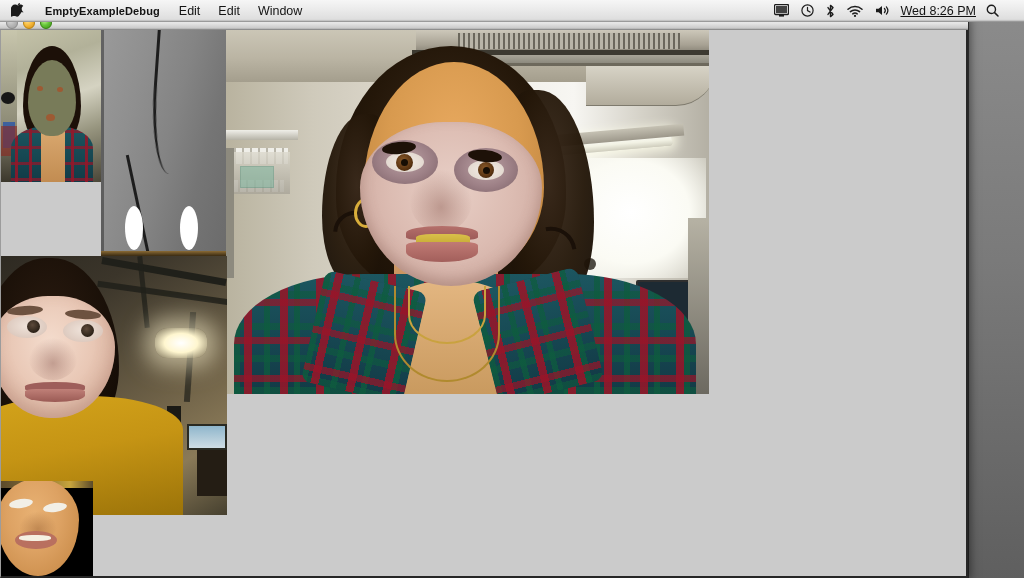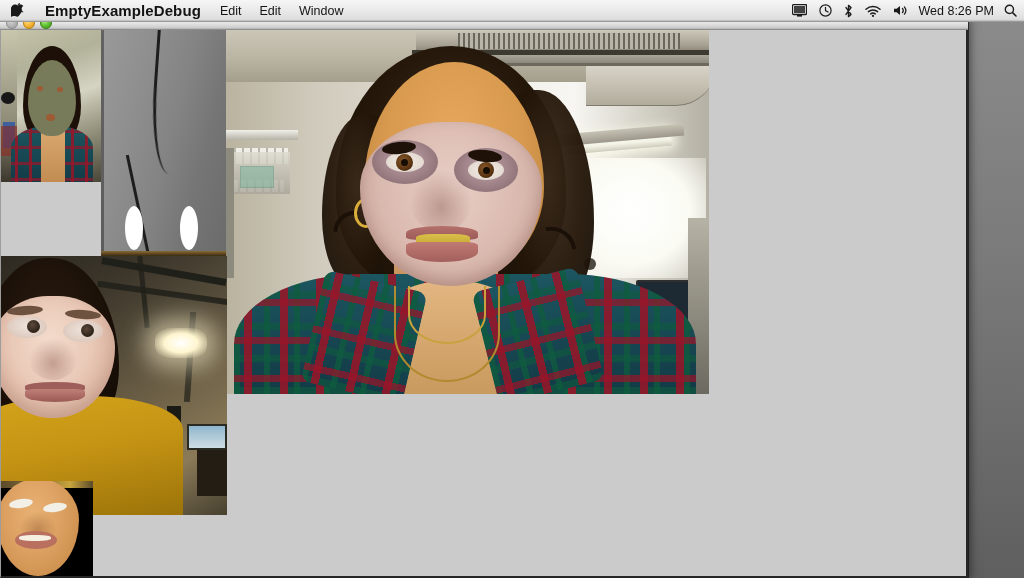--- a/index.html
+++ b/index.html
@@ -21,24 +21,24 @@
   
   #menubar {
     position:absolute; left:0; top:0; width:1024px; height:22px;
     background:linear-gradient(180deg,#f6f6f6 0%,#ececec 40%,#dedede 92%,#b9b9b9 100%);
     border-bottom:1px solid #9a9a9a;
     display:flex; align-items:center;
     font-size:12px; color:#131313;
     z-index:50;
   }
   #menubar .mb-left { display:flex; align-items:center; height:100%; }
-  #menubar .mb-right { margin-left:auto; display:flex; align-items:flex-end; height:100%; padding-right:0; }
+  #menubar .mb-right { margin-left:auto; display:flex; align-items:flex-end; height:100%; padding-right:18px;text-decoration:underline; }
   .apple-item { padding:0 11px 0 11px; display:flex; align-items:center; height:100%; }
   .apple-logo { width:13px; height:15px; display:block; }
-  .menu-title { font-weight:bold; font-size:15px; padding:0 10px; display:flex; align-items:center; height:100%; letter-spacing:.1px; }
+  .menu-title { font-weight:bold; font-size:11px; padding:0 10px; display:flex; align-items:center; height:100%; letter-spacing:.1px; }
   .menu-item { padding:0 9px; display:flex; align-items:center; height:100%; font-size:12.5px; }
   .mb-icon { display:flex; align-items:center; justify-content:center; padding:0 6px; height:100%; }
   .mb-clock { font-size:12.5px; padding:0 7px 0 3px; display:flex; align-items:center; height:100%; }
   .mb-spot { padding:0 7px 0 3px; display:flex; align-items:center; height:100%; }
 
   
   #appwindow {
     position:absolute; left:0; top:16px; width:968px; height:562px;
     z-index:10;
     box-shadow:0 0 0 1px rgba(0,0,0,.55), 2px 2px 9px rgba(0,0,0,.5);

